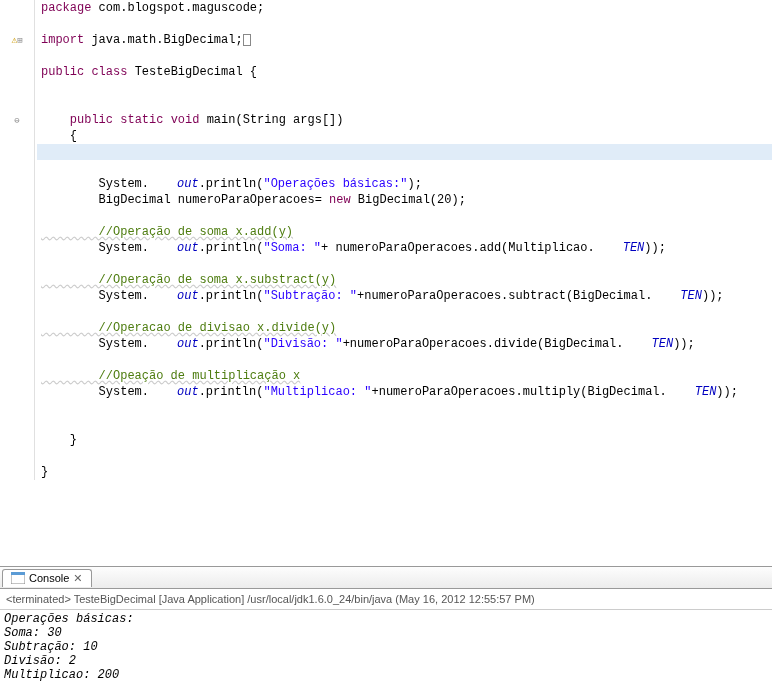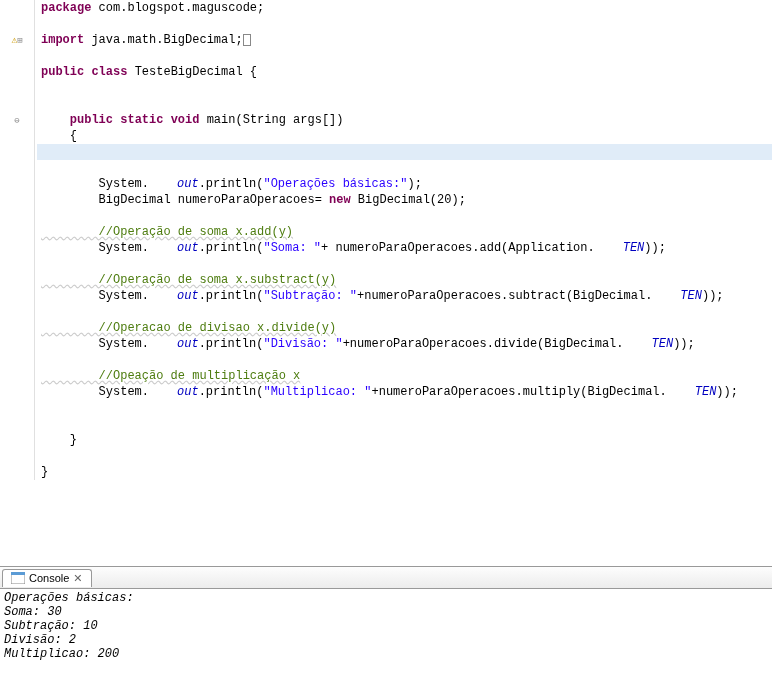--- a/index.html
+++ b/index.html
@@ -41,21 +41,21 @@
       height: 16px;
       line-height: 16px;
       white-space: pre;
       font-family: "Courier New", monospace;
       font-size: 12px;
       padding-left: 4px;
     }
     .highlighted {
       background: #e0ecf8;
     }
-    .kw { color: #7f0055; font-weight: bold; }
+    .kw { color: #7f0055; font-weight: normal; }
     .str { color: #2a00ff; }
     .cmt { color: #4d7c0f; }
     .fld { color: #0000c0; font-style: italic; margin-left: 28px; }
     .cursor-box {
       display: inline-block;
       width: 8px;
       height: 12px;
       border: 1px solid #888;
       vertical-align: middle;
     }
@@ -150,21 +150,21 @@
       <div class="code-line"></div>
       <div class="code-line"></div>
       <div class="code-line">    <span class="kw">public</span> <span class="kw">static</span> <span class="kw">void</span><span> main(String args[])</span></div>
       <div class="code-line">    {</div>
       <div class="code-line highlighted"></div>
       <div class="code-line"></div>
       <div class="code-line"><span>        System.</span><span class="fld">out</span><span>.println(</span><span class="str">"Operações básicas:"</span><span>);</span></div>
       <div class="code-line"><span>        BigDecimal numeroParaOperacoes= </span><span class="kw">new</span><span> BigDecimal(20);</span></div>
       <div class="code-line"></div>
       <div class="code-line"><span class="cmt underline">        //Operação de soma x.add(y)</span></div>
-      <div class="code-line"><span>        System.</span><span class="fld">out</span><span>.println(</span><span class="str">"Soma: "</span><span>+ numeroParaOperacoes.add(Application.</span><span class="fld">TEN</span><span>));</span></div>
+      <div class="code-line"><span>        System.</span><span class="fld">out</span><span>.println(</span><span class="str">"Soma: "</span><span>+ numeroParaOperacoes.add(Multiplicao.</span><span class="fld">TEN</span><span>));</span></div>
       <div class="code-line"></div>
       <div class="code-line"><span class="cmt underline">        //Operação de soma x.substract(y)</span></div>
       <div class="code-line"><span>        System.</span><span class="fld">out</span><span>.println(</span><span class="str">"Subtração: "</span><span>+numeroParaOperacoes.subtract(BigDecimal.</span><span class="fld">TEN</span><span>));</span></div>
       <div class="code-line"></div>
       <div class="code-line"><span class="cmt underline">        //Operacao de divisao x.divide(y)</span></div>
       <div class="code-line"><span>        System.</span><span class="fld">out</span><span>.println(</span><span class="str">"Divisão: "</span><span>+numeroParaOperacoes.divide(BigDecimal.</span><span class="fld">TEN</span><span>));</span></div>
       <div class="code-line"></div>
       <div class="code-line"><span class="cmt underline">        //Opeação de multiplicação x</span></div>
       <div class="code-line"><span>        System.</span><span class="fld">out</span><span>.println(</span><span class="str">"Multiplicao: "</span><span>+numeroParaOperacoes.multiply(BigDecimal.</span><span class="fld">TEN</span><span>));</span></div>
       <div class="code-line"></div>
@@ -180,20 +180,21 @@
   <div class="console-tabs">
     <div class="console-tab">
       <svg class="icon-console" viewBox="0 0 14 12">
           <rect x="0" y="0" width="14" height="12" fill="#fff" stroke="#888" stroke-width="1"></rect>
           <rect x="0" y="0" width="14" height="3" fill="#5b9bd5"></rect>
         </svg>
       <span>Console</span>
       <span class="close-x">✕</span>
     </div>
   </div>
+  <div class="console-status">&lt;terminated&gt; TesteBigDecimal [Java Application] /usr/local/jdk1.6.0_24/bin/java (May 16, 2012 12:55:57 PM)</div>
   <div class="console-output">
     <div>Operações básicas:</div>
     <div>Soma: 30</div>
     <div>Subtração: 10</div>
     <div>Divisão: 2</div>
     <div>Multiplicao: 200</div>
   </div>
 </div>
 
 </body></html>

